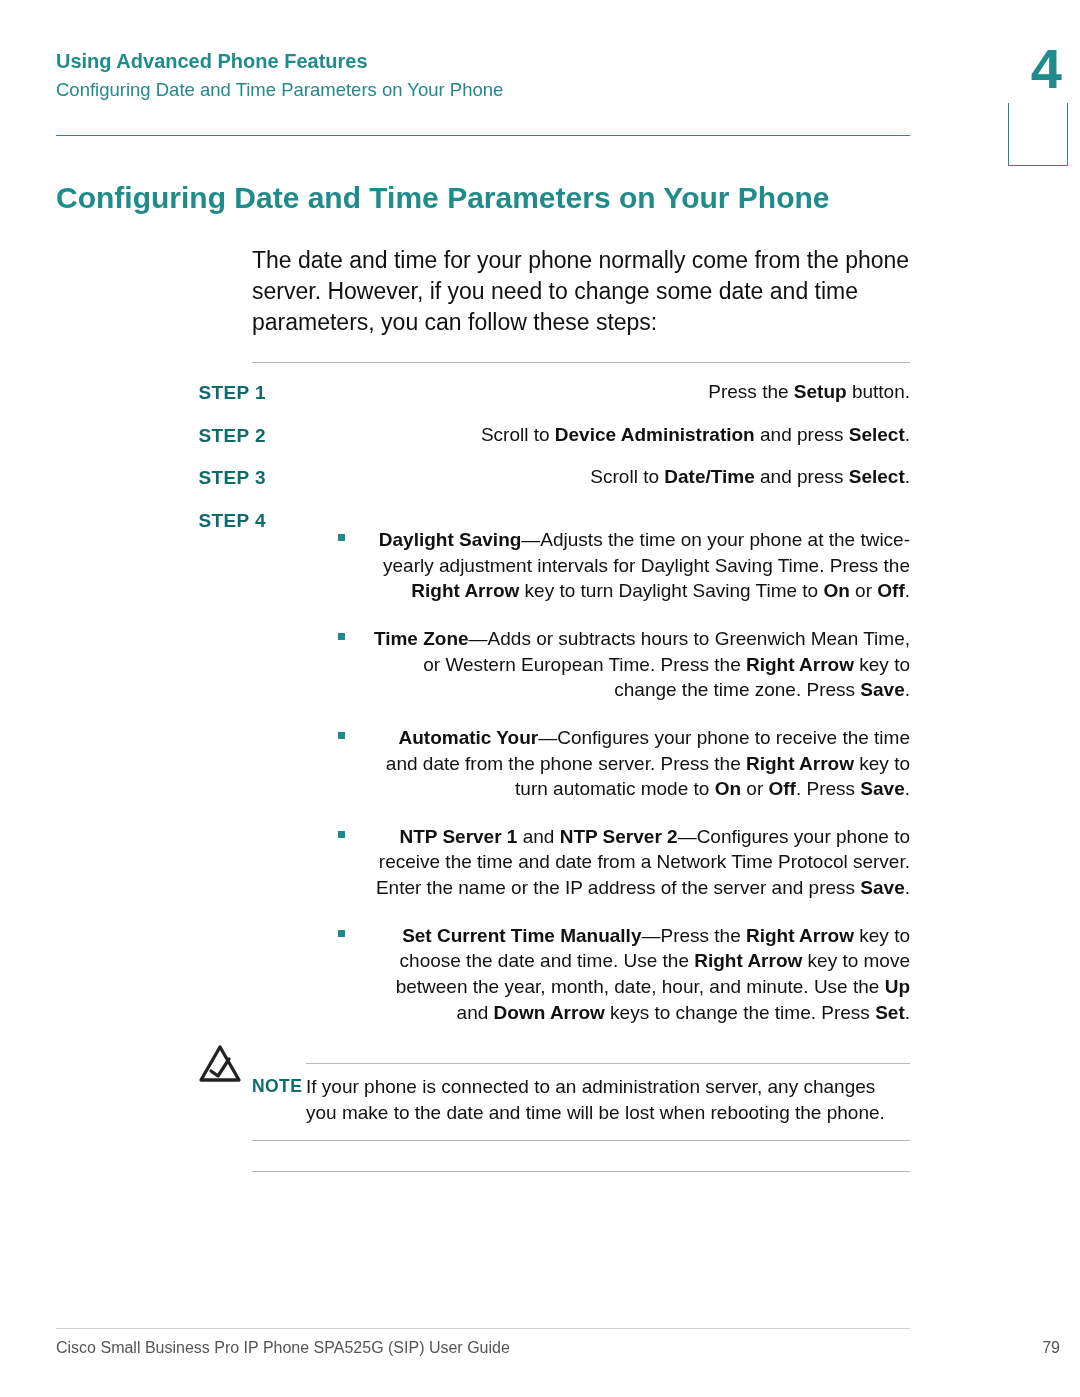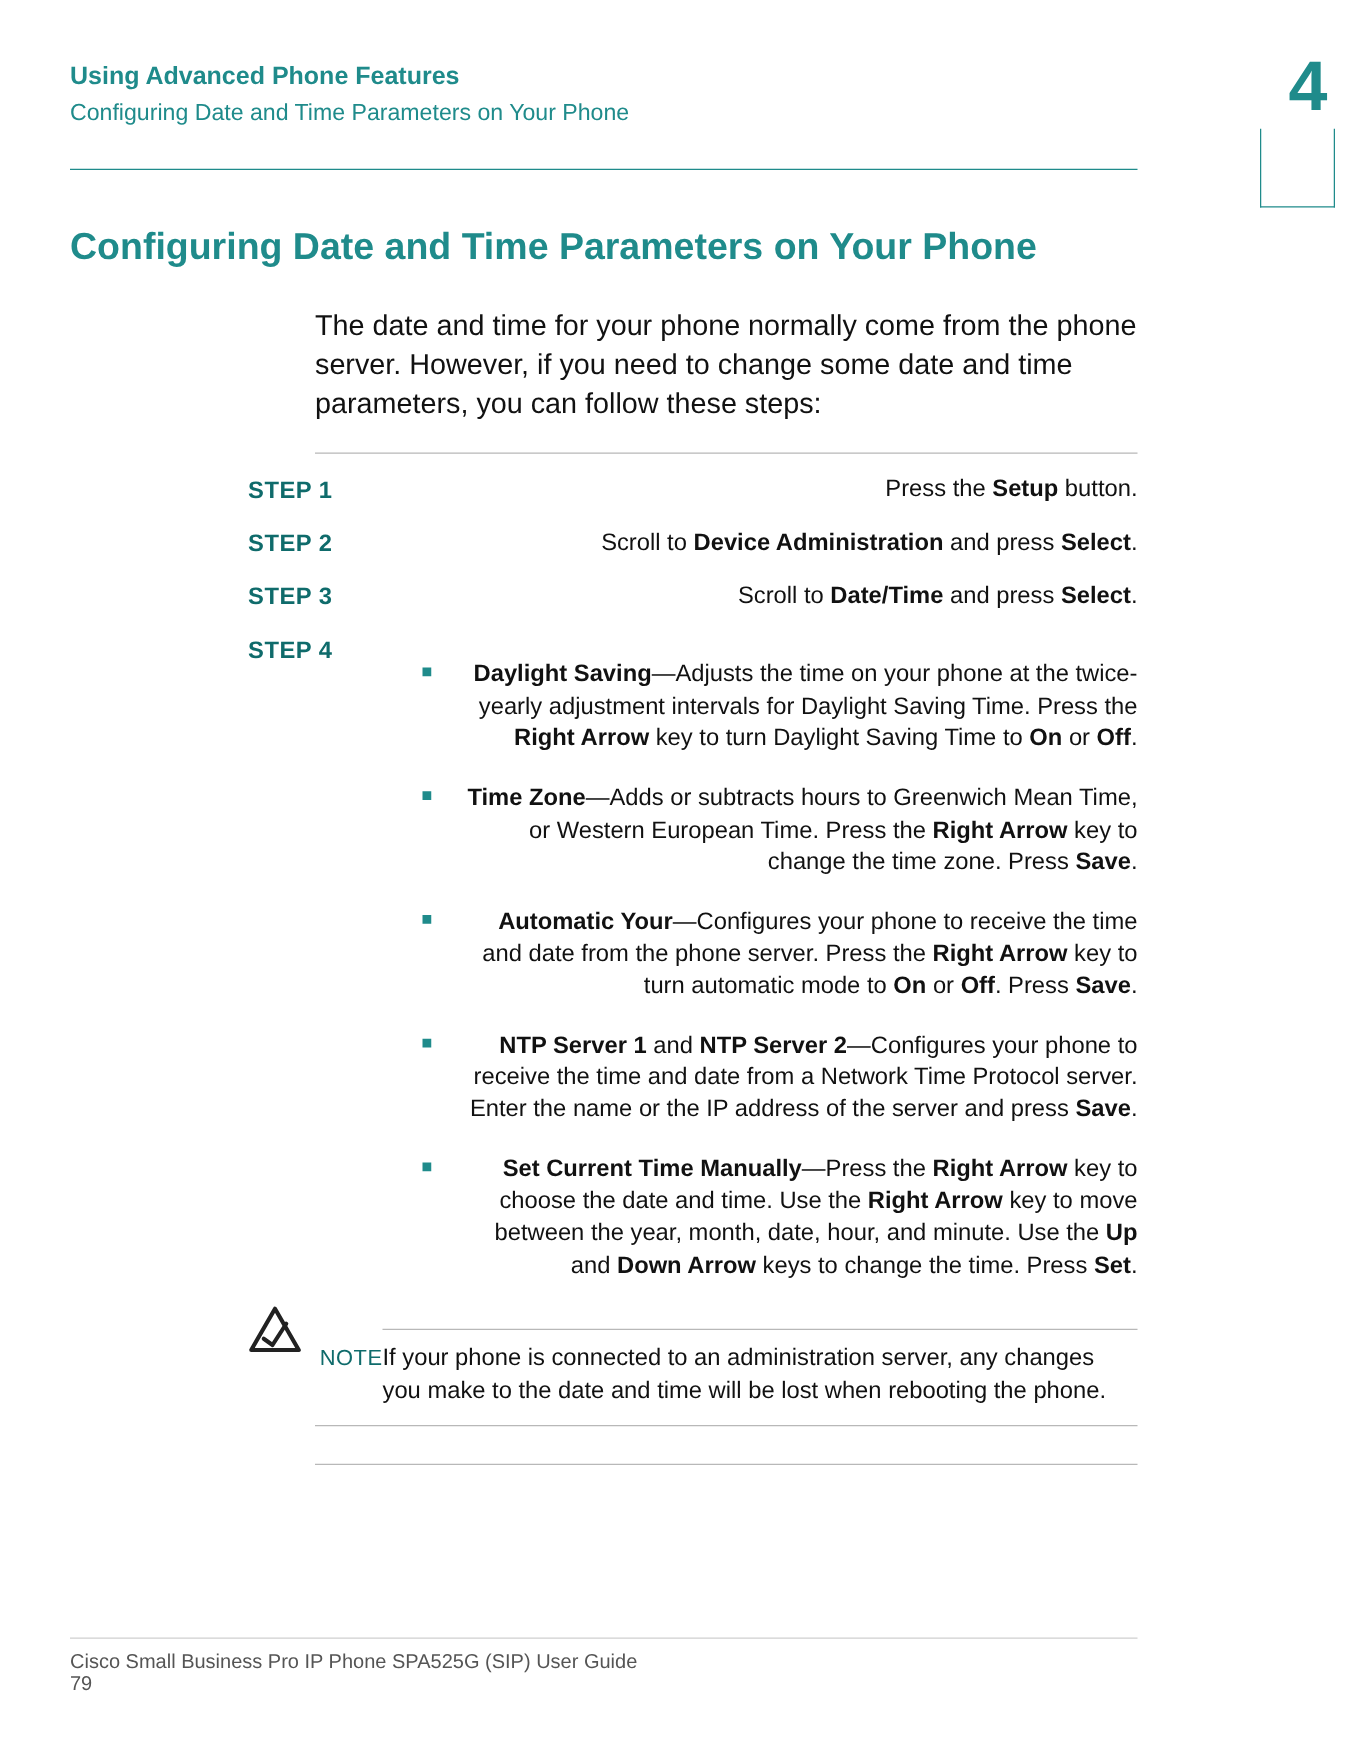--- a/index.html
+++ b/index.html
@@ -138,26 +138,25 @@
   }
   .note-icon{
     width:44px;
     flex:0 0 44px;
     margin-left:142px;
     margin-right:10px;
     margin-top:-30px;
   }
   .note-label{
     color:var(--teal-dk);
-    font-weight:400;
+    font-weight:700;
     font-size:17.5px;
     letter-spacing:0.4px;
     width:54px;
     flex:0 0 54px;
-    text-align:right;
     padding-right:0;
     padding-top:2px;
   }
   .note-body{
     flex:1;
     font-size:19px;
     line-height:1.35;
     color:#111;
   }
   .note-rule{
@@ -178,21 +177,20 @@
   .frule{
     border:none;
     border-top:1px solid #CFCFCF;
     margin:0 0 10px 0;
   }
   .fline{
     display:flex;
     justify-content:space-between;
     font-size:16px;
     color:#555;
-    flex-direction:column;
   }
   .pnum{margin-right:-150px;color:#555;}
 </style>
 </head>
 <body>
 
 <div class="page">
 
   <div class="hdr">
     <div class="hdr-title">Using Advanced Phone Features</div>

